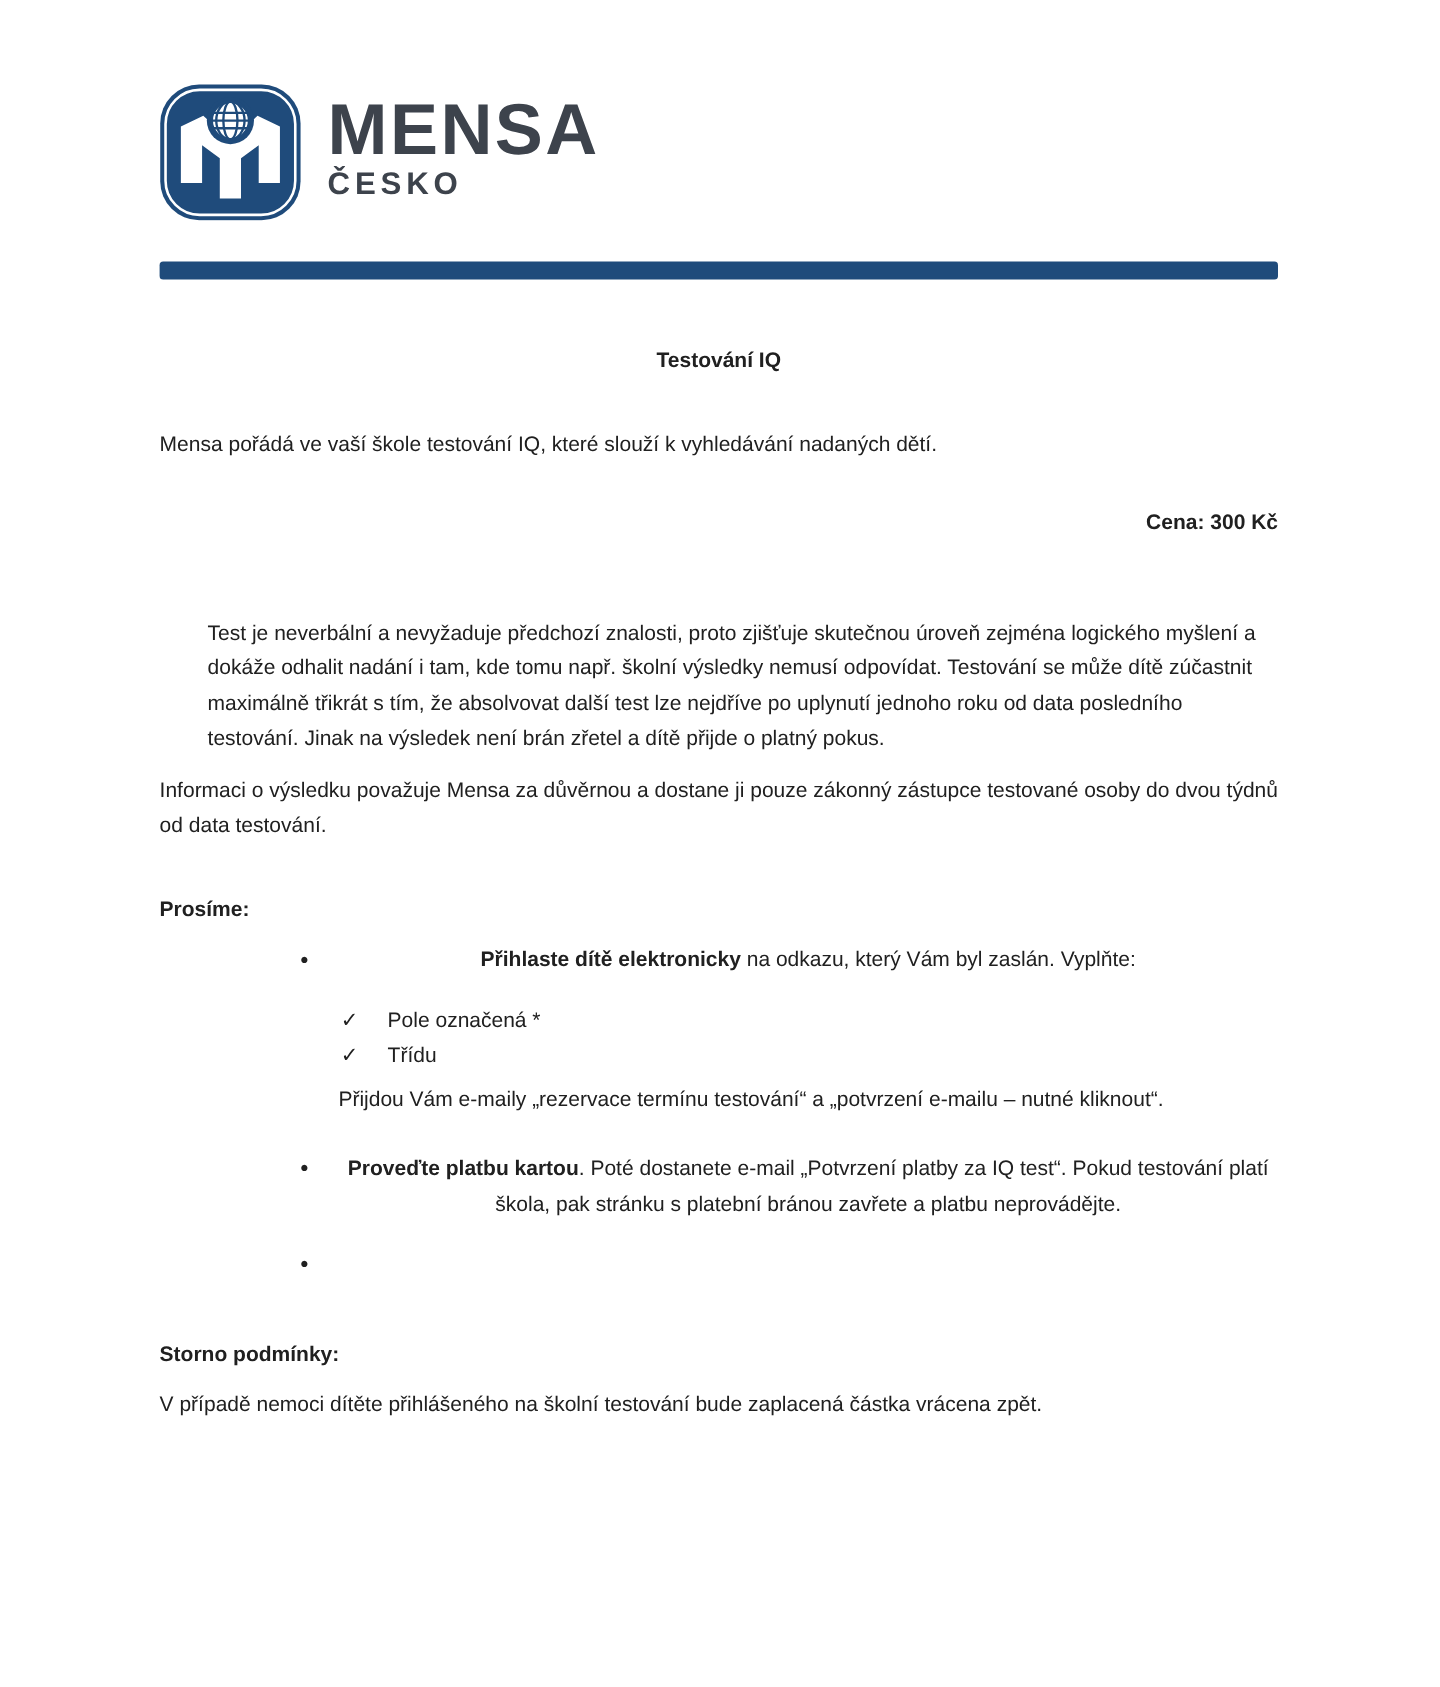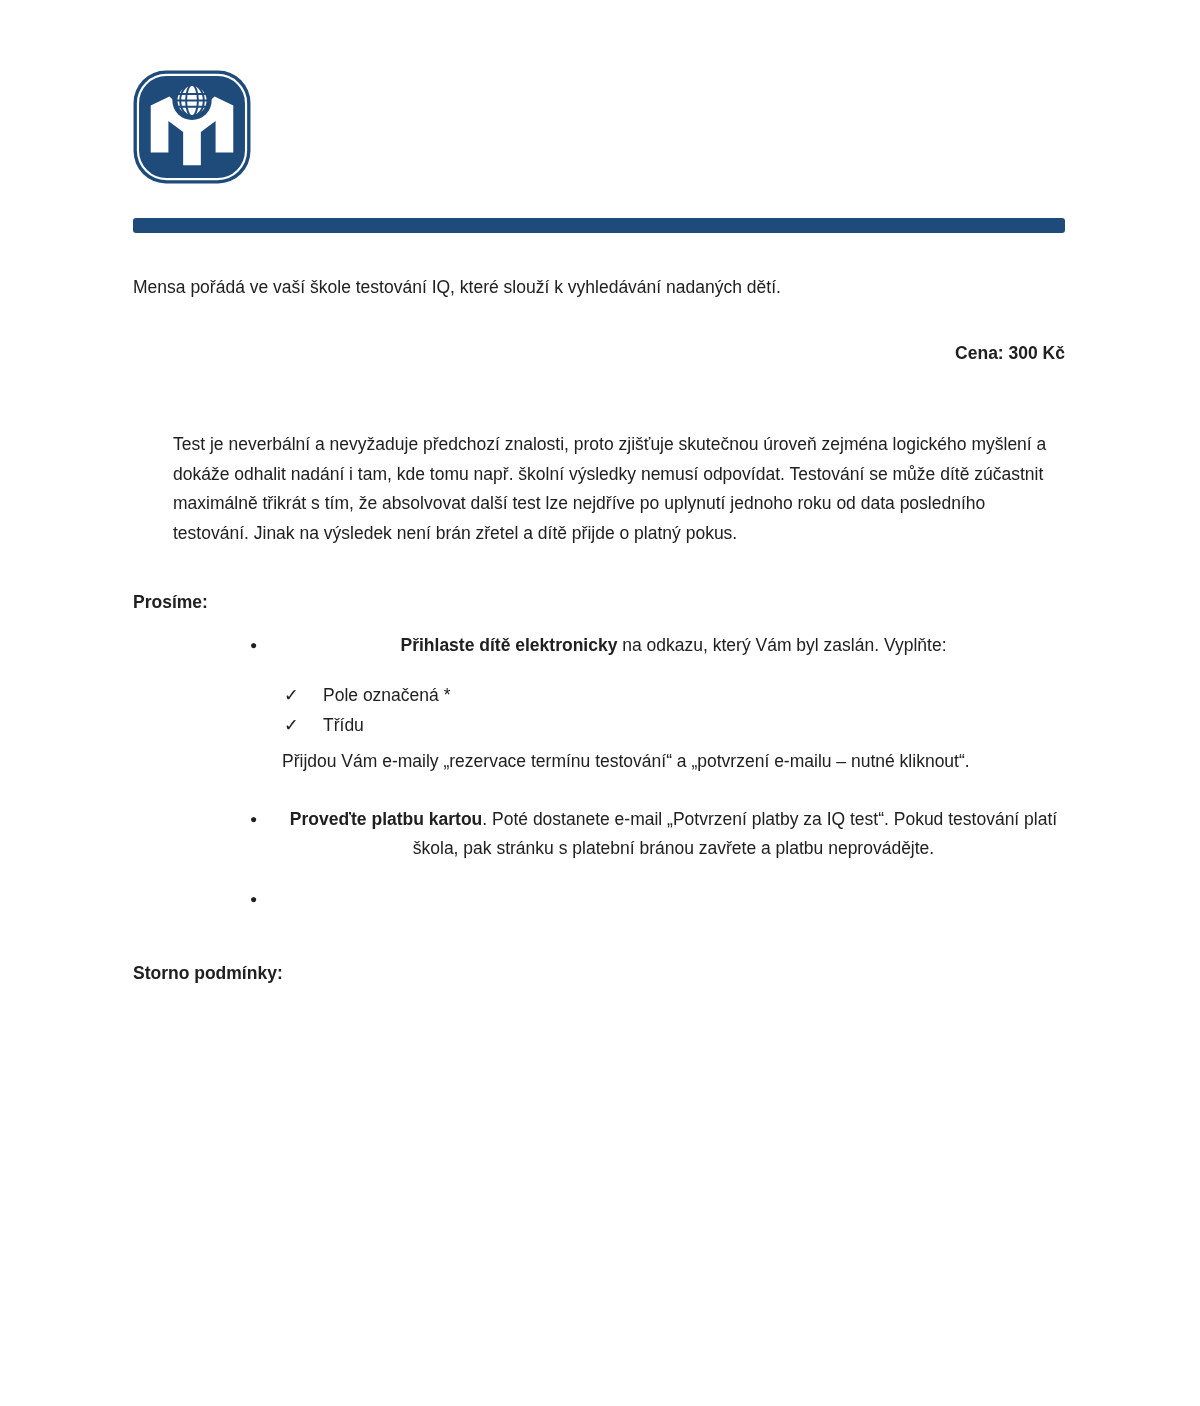--- a/index.html
+++ b/index.html
@@ -137,33 +137,39 @@
             <ellipse cx="60" cy="31" rx="6" ry="16"></ellipse>
             <ellipse cx="60" cy="31" rx="12" ry="16"></ellipse>
             <line x1="42" y1="24.5" x2="78" y2="24.5"></line>
             <line x1="42" y1="31" x2="78" y2="31"></line>
             <line x1="42" y1="37.5" x2="78" y2="37.5"></line>
           </g>
           <circle cx="60" cy="31" r="16" fill="none" stroke="#1f4b7b" stroke-width="2.4"></circle>
         </g>
       </svg>
     </div>
+    <div class="wordmark">
+      <span class="brand">MENSA</span>
+      <span class="country">ČESKO</span>
+    </div>
   </div>
 
   <div class="divider"></div>
 
   <div class="doc">
 
+    <div class="doc-title">Testování IQ</div>
 
     <div class="intro">Mensa pořádá ve vaší škole testování IQ, které slouží k vyhledávání nadaných dětí.</div>
 
     <div class="price">Cena: 300 Kč</div>
 
     <div class="para-test">Test je neverbální a nevyžaduje předchozí znalosti, proto zjišťuje skutečnou úroveň zejména logického myšlení a dokáže odhalit nadání i tam, kde tomu např. školní výsledky nemusí odpovídat. Testování se může dítě zúčastnit maximálně třikrát s tím, že absolvovat další test lze nejdříve po uplynutí jednoho roku od data posledního testování. Jinak na výsledek není brán zřetel a dítě přijde o platný pokus.</div>
 
+    <div class="para-res">Informaci o výsledku považuje Mensa za důvěrnou a dostane ji pouze zákonný zástupce testované osoby do dvou týdnů od data testování.</div>
 
     <div class="please">Prosíme:</div>
 
     <div class="bullet bullet-signup">
       <span class="bullet-marker">●</span>
       <span class="bullet-body"><span class="b">Přihlaste dítě elektronicky</span><span> na odkazu, který Vám byl zaslán. Vyplňte:</span></span>
     </div>
 
     <div class="checklist">
       <div class="check-item">
@@ -182,15 +188,16 @@
       <span class="bullet-marker">●</span>
       <span class="bullet-body"><span class="b">Proveďte platbu kartou</span><span>. Poté dostanete e-mail „Potvrzení platby za IQ test“. Pokud testování platí škola, pak stránku s platební bránou zavřete a platbu neprovádějte.</span></span>
     </div>
 
     <div class="bullet bullet-verify">
       <span class="bullet-marker">●</span>
     </div>
 
     <div class="storno-heading">Storno podmínky:</div>
 
+    <div class="storno-text">V případě nemoci dítěte přihlášeného na školní testování bude zaplacená částka vrácena zpět.</div>
 
   </div>
 </div>
 
 </body></html>

